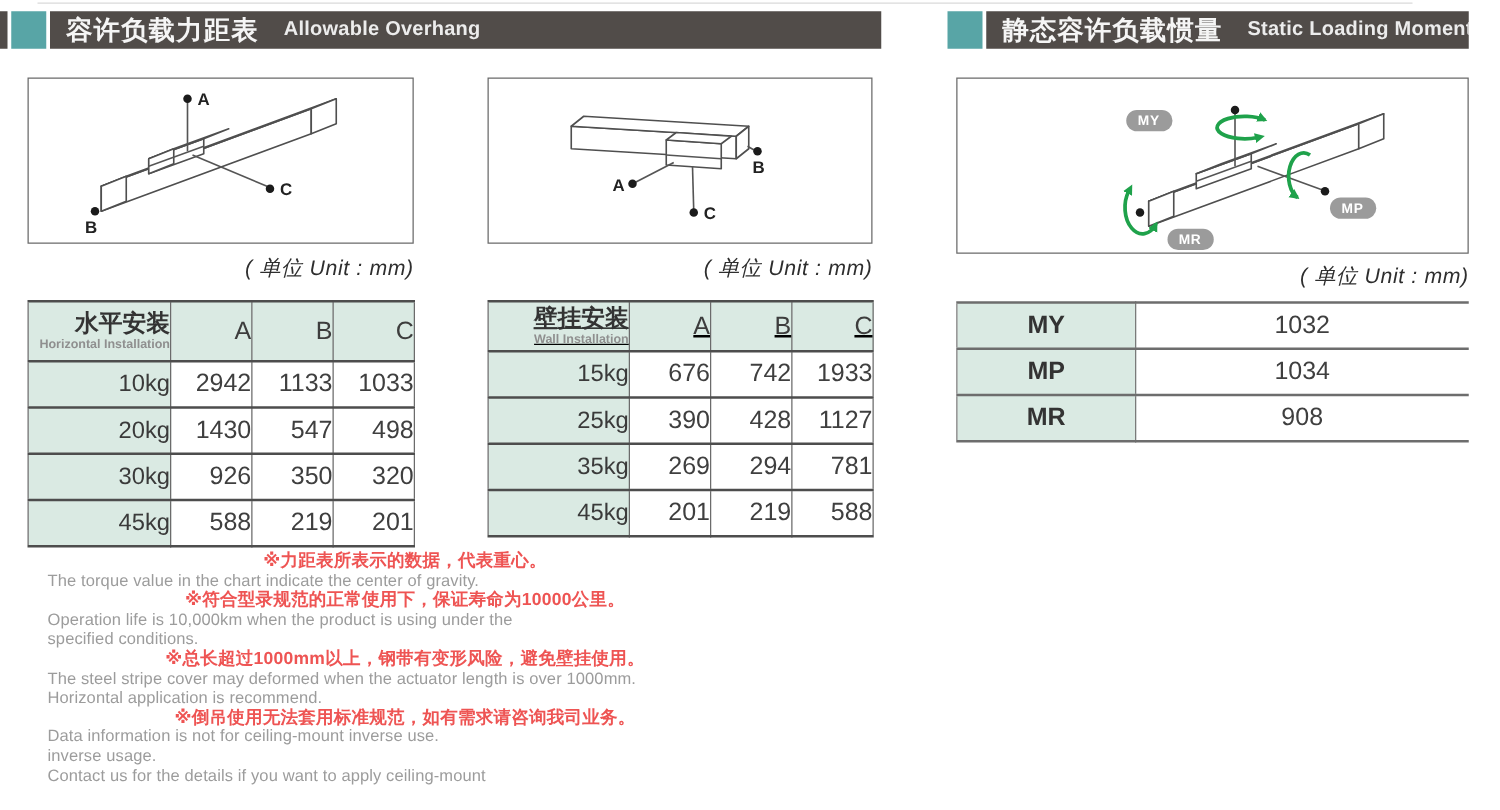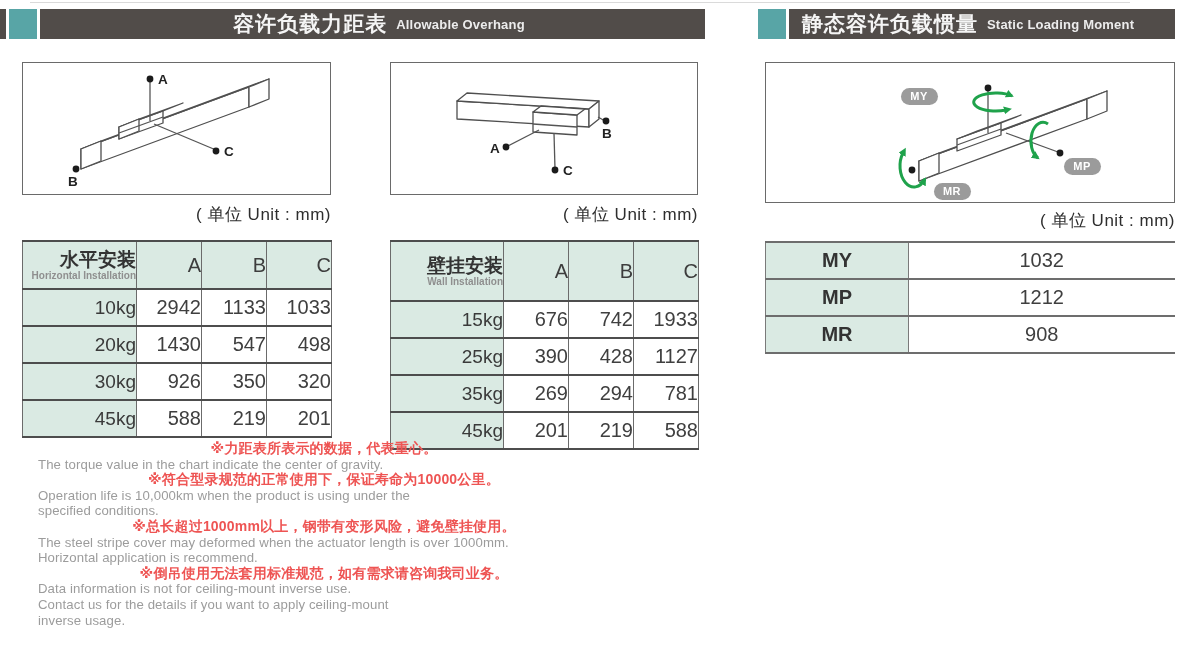--- a/index.html
+++ b/index.html
@@ -6,25 +6,25 @@
   .page{position:relative;width:1200px;height:648px;background:#ffffff;overflow:hidden;
         font-family:"Liberation Sans","DejaVu Sans",sans-serif;}
   .top-hairline{position:absolute;top:2px;left:30px;width:1100px;height:0;border-top:1px solid #dadada;}
 
   
   .hdr-edge{position:absolute;top:9px;left:0;width:6px;height:30px;background:#514c49;}
   .hdr-teal{position:absolute;top:9px;width:28px;height:30px;background:#58a5a6;}
   .hdr-bar{position:absolute;top:9px;height:30px;background:#514c49;display:flex;align-items:center;
            padding-left:13px;box-sizing:border-box;white-space:nowrap;overflow:hidden;}
   .hdr-zh{font-size:21px;font-weight:bold;color:#f5f5f5;letter-spacing:1px;}
-  .hdr-en{font-size:13px;font-weight:bold;color:#ececec;margin-left:9px;letter-spacing:.2px;}
+  .hdr-en{font-size:16px;font-weight:bold;color:#ececec;margin-left:20px;letter-spacing:.2px;}
 
   
   .diagram-box{position:absolute;border:1px solid #6a6a6a;background:#fff;box-sizing:border-box;}
-  .unit-label{position:absolute;text-align:right;font-size:17px;font-weight:500;color:#2e2e2e;letter-spacing:.5px;}
+  .unit-label{position:absolute;text-align:right;font-size:17px;font-weight:500;color:#2e2e2e;letter-spacing:.5px;font-style:italic;}
 
   svg text.pt{font-size:13.5px;font-weight:bold;fill:#222;font-family:"Liberation Sans",sans-serif;}
   svg text.pill-t{font-size:11px;font-weight:bold;fill:#fff;text-anchor:middle;font-family:"Liberation Sans",sans-serif;letter-spacing:.5px;}
   svg .ln{stroke:#555;stroke-width:1.3;fill:none;}
   svg .bar{fill:#fff;stroke:#4f4f4f;stroke-width:1.3;stroke-linejoin:round;}
   svg .grn{stroke:#1fa24b;stroke-width:3;fill:none;}
   svg .pill{fill:#9b9b9b;}
 
   
   table.spec{border-collapse:collapse;table-layout:fixed;position:absolute;}
@@ -51,21 +51,21 @@
   .note-en{font-size:13.2px;color:#9c9c9c;line-height:15.6px;padding-left:14px;letter-spacing:.1px;}
 </style>
 </head>
 <body>
 
 <div class="page">
   <div class="top-hairline"></div>
 
   <div class="hdr-edge"></div>
   <div class="hdr-teal" style="left:9px;"></div>
-  <div class="hdr-bar" style="left:40px;width:665px;justify-content:center;">
+  <div class="hdr-bar" style="left:40px;width:665px;">
     <span class="hdr-zh">容许负载力距表</span>
     <span class="hdr-en">Allowable Overhang</span>
   </div>
 
   <div class="hdr-teal" style="left:758px;"></div>
   <div class="hdr-bar" style="left:789px;width:386px;">
     <span class="hdr-zh">静态容许负载惯量</span>
     <span class="hdr-en">Static Loading Moment</span>
   </div>
 
@@ -207,21 +207,21 @@
     </table>
 
   <table class="spec" style="left:390px;top:240px;width:308px;">
     <colgroup>
         <col style="width:113px">
         <col style="width:65px">
         <col style="width:65px">
         <col style="width:65px">
       </colgroup>
     <tbody>
-        <tr style="height:60px;">
+        <tr style="height:40px;text-decoration:underline;">
       <th class="mint">
         <div class="t-zh">壁挂安装</div>
         <div class="t-en">Wall Installation</div>
       </th>
       <th class="mint colhead">A</th>
       <th class="mint colhead">B</th>
       <th class="mint colhead">C</th>
     </tr>
     <tr style="height:37px;">
       <td class="mint wcell">15kg</td>
@@ -255,21 +255,21 @@
         <col style="width:143px">
         <col style="width:266px">
       </colgroup>
     <tbody>
         <tr style="height:37px;">
       <td class="mlabel mint">MY</td>
       <td class="mval">1032</td>
     </tr>
     <tr style="height:37px;">
       <td class="mlabel mint">MP</td>
-      <td class="mval">1212</td>
+      <td class="mval">1034</td>
     </tr>
     <tr style="height:37px;">
       <td class="mlabel mint">MR</td>
       <td class="mval">908</td>
     </tr>
   </tbody>
     </table>
 
   <div class="notes">
     <div>
@@ -282,17 +282,17 @@
       <div class="note-en">specified conditions.</div>
     </div>
     <div>
       <div class="note-zh">※总长超过1000mm以上，钢带有变形风险，避免壁挂使用。</div>
       <div class="note-en">The steel stripe cover may deformed when the actuator length is over 1000mm.</div>
       <div class="note-en">Horizontal application is recommend.</div>
     </div>
     <div>
       <div class="note-zh">※倒吊使用无法套用标准规范，如有需求请咨询我司业务。</div>
       <div class="note-en">Data information is not for ceiling-mount inverse use.</div>
+      <div class="note-en">inverse usage.</div>
       <div class="note-en">Contact us for the details if you want to apply ceiling-mount</div>
-      <div class="note-en">inverse usage.</div>
     </div>
   </div>
 </div>
 
 </body></html>

